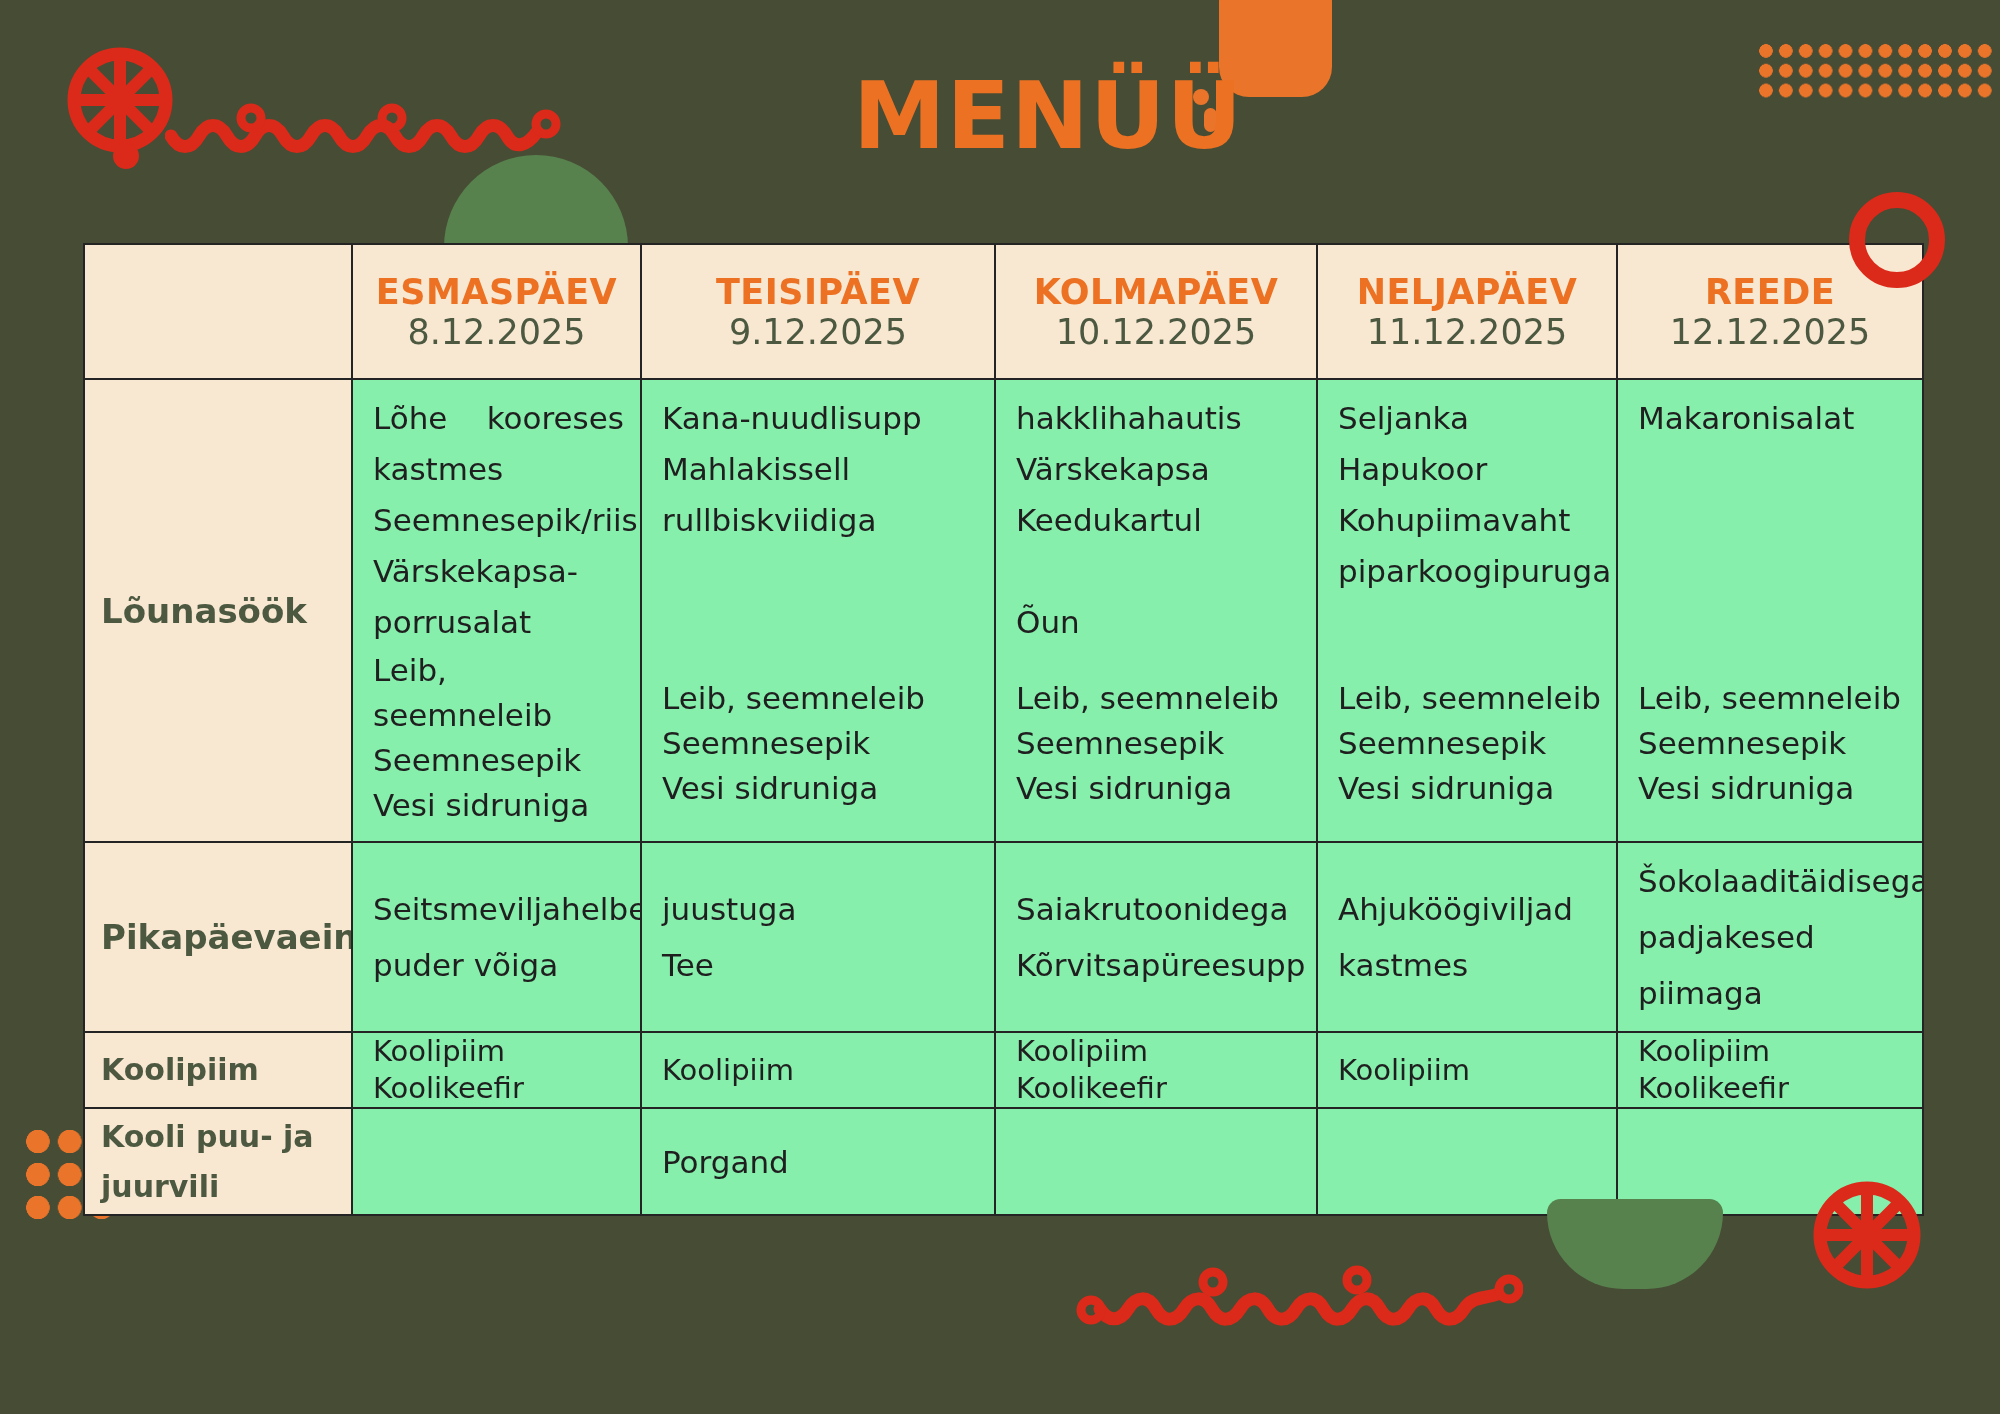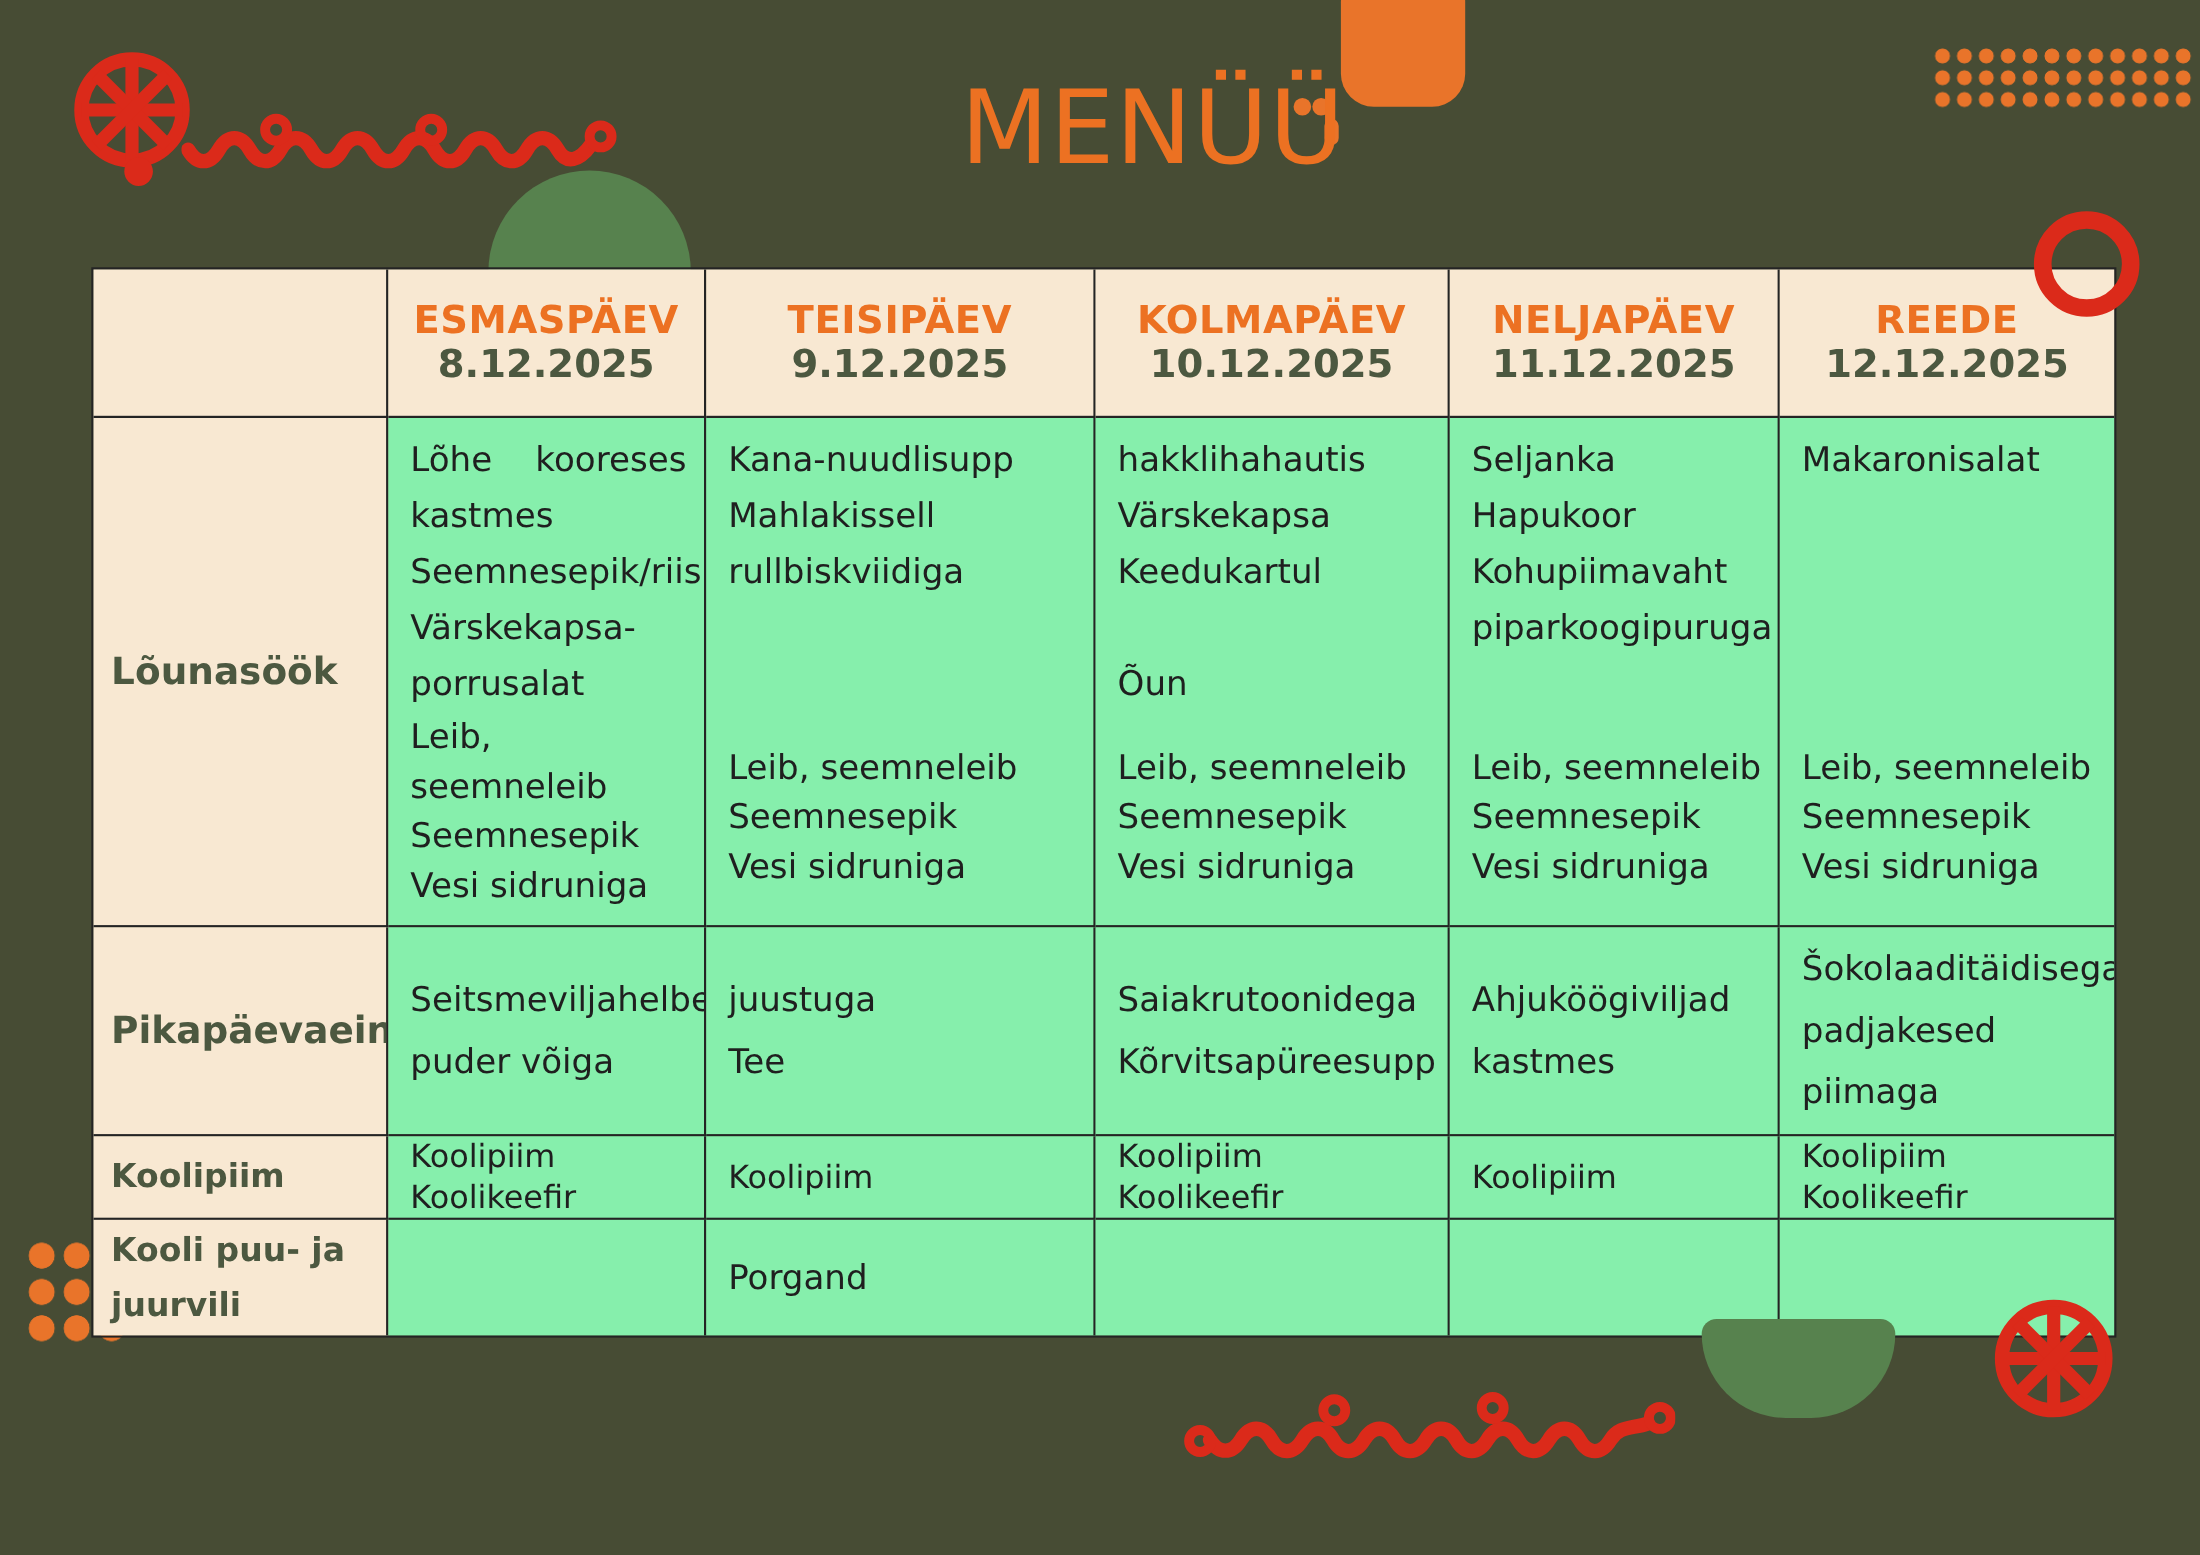--- a/index.html
+++ b/index.html
@@ -23,42 +23,42 @@
   }
   .dots-bl{
     left:22px;top:1125px;width:96px;height:100px;
     background-image:radial-gradient(circle,#E9742A 11.5px,transparent 12px);
     background-size:31.8px 33px;
   }
   .red-ring{left:1849px;top:192px;width:96px;height:96px;border:16px solid #DB2A1A;border-radius:50%;box-sizing:border-box;}
   
   .title{
     position:absolute;left:848px;top:70px;width:400px;z-index:2;
-    text-align:center;font-size:93px;line-height:1;font-weight:normal;
+    text-align:center;font-size:93px;line-height:1;font-weight:bold;
     color:#EC7122;letter-spacing:1px;white-space:nowrap;
   }
   
   .menu-table{
     position:absolute;left:83px;top:243px;z-index:2;
     display:grid;
     grid-template-columns:268px 289px 354px 322px 300px 304px;
     grid-template-rows:135px 463px 190px 76px 105px;
     border:2px solid #242424;
   }
   .cell{
     box-sizing:border-box;overflow:hidden;
     border-right:2px solid #242424;border-bottom:2px solid #242424;
   }
   .cell.lastcol{border-right:none;}
   .cell.lastrow{border-bottom:none;}
   .peach{background:#F8E8D2;}
   .cream{background:#86efac;}
   .head{display:flex;flex-direction:column;align-items:center;justify-content:center;}
   .day-name{font-size:35px;font-weight:bold;color:#EC7122;letter-spacing:.5px;}
-  .day-date{font-size:35px;font-weight:bold;color:#4C5840;}
+  .day-date{font-size:35px;font-weight:normal;color:#4C5840;}
   .label-cell{display:flex;flex-direction:column;justify-content:center;padding-left:16px;color:#4C5840;font-weight:bold;}
   .label-lg{font-size:34px;}
   .label-sm{font-size:30px;line-height:50px;}
   .body-text{color:#1F1F1F;}
   .lunch-cell{display:flex;flex-direction:column;justify-content:space-between;padding:13px 12px 30px 20px;font-size:31px;}
   .lunch-top .line{line-height:51px;min-height:51px;}
   .lunch-bottom .line{line-height:45px;}
   .justify{text-align:justify;text-align-last:justify;padding-right:4px;}
   .mid-cell{display:flex;flex-direction:column;justify-content:center;padding:0 12px 0 20px;font-size:31px;}
   .mid-cell .line{line-height:56px;}

